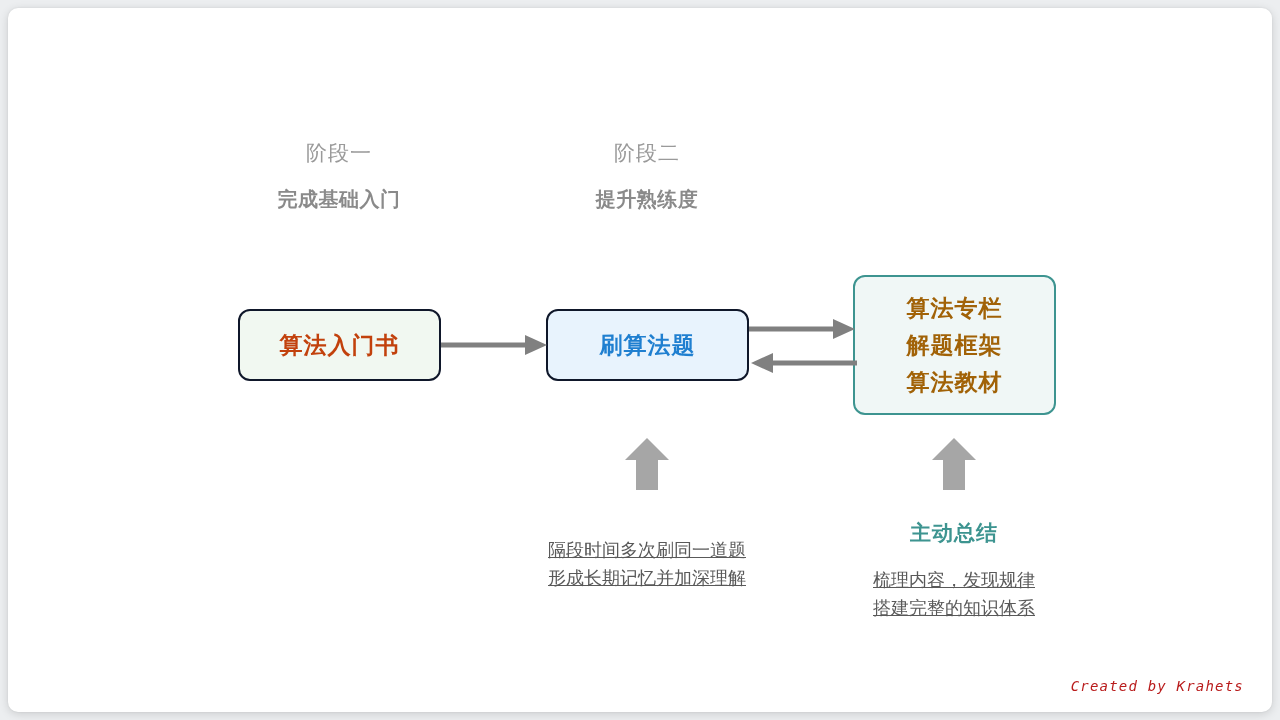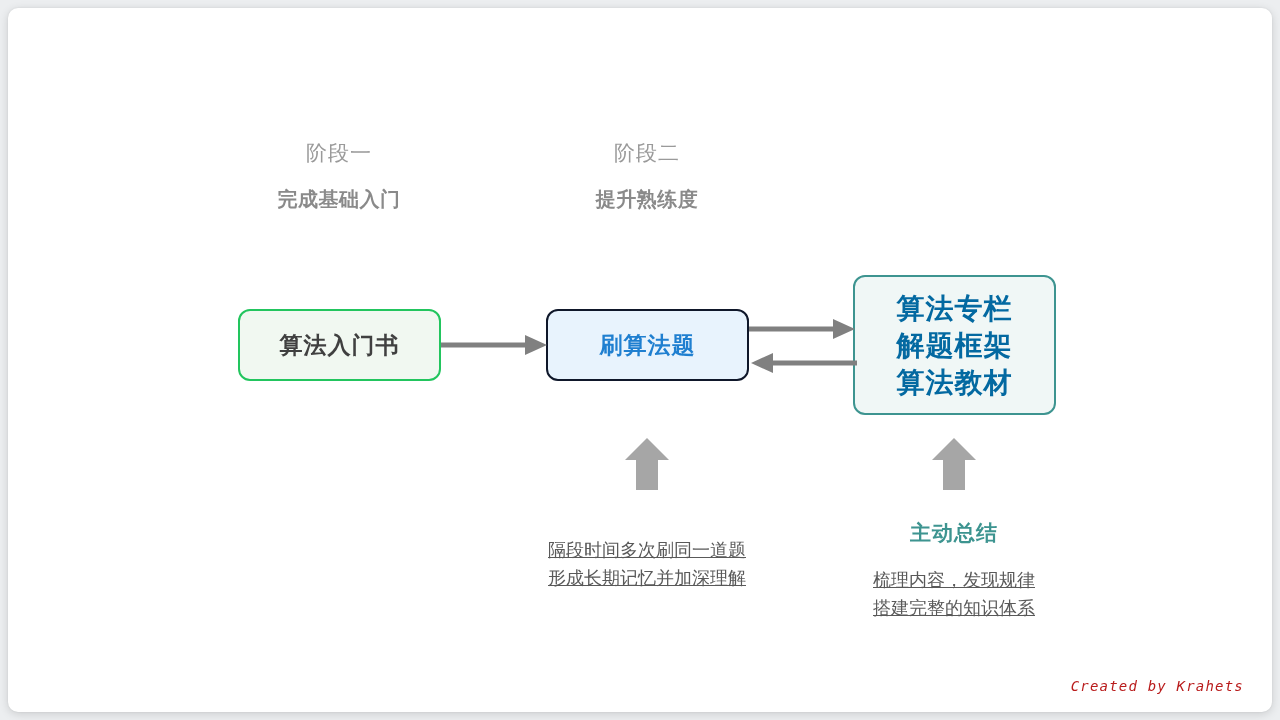--- a/index.html
+++ b/index.html
@@ -69,43 +69,43 @@
     line-height: 37px;
     white-space: nowrap;
   }
 
   #node-book {
     left: 230px;
     top: 301px;
     width: 203px;
     height: 72px;
     background: #f1f8f1;
-    border: 2px solid #22c55e;
-    color: #404040;
+    border: 2px solid #0f172a;
+    color: #c2410c;
     font-size: 23px;
   }
   #node-practice {
     left: 538px;
     top: 301px;
     width: 203px;
     height: 72px;
     background: #e8f3fd;
     border: 2px solid #0f172a;
     color: #1f7fd0;
     font-size: 23px;
   }
   #node-resources {
     left: 845px;
     top: 267px;
     width: 203px;
     height: 140px;
     background: #f0f7f6;
     border: 2px solid #3d9490;
-    color: #0369a1;
-    font-size: 28px;
+    color: #a16207;
+    font-size: 23px;
   }
 
   
   .connector {
     position: absolute;
   }
 
   
   .annotation {
     position: absolute;

